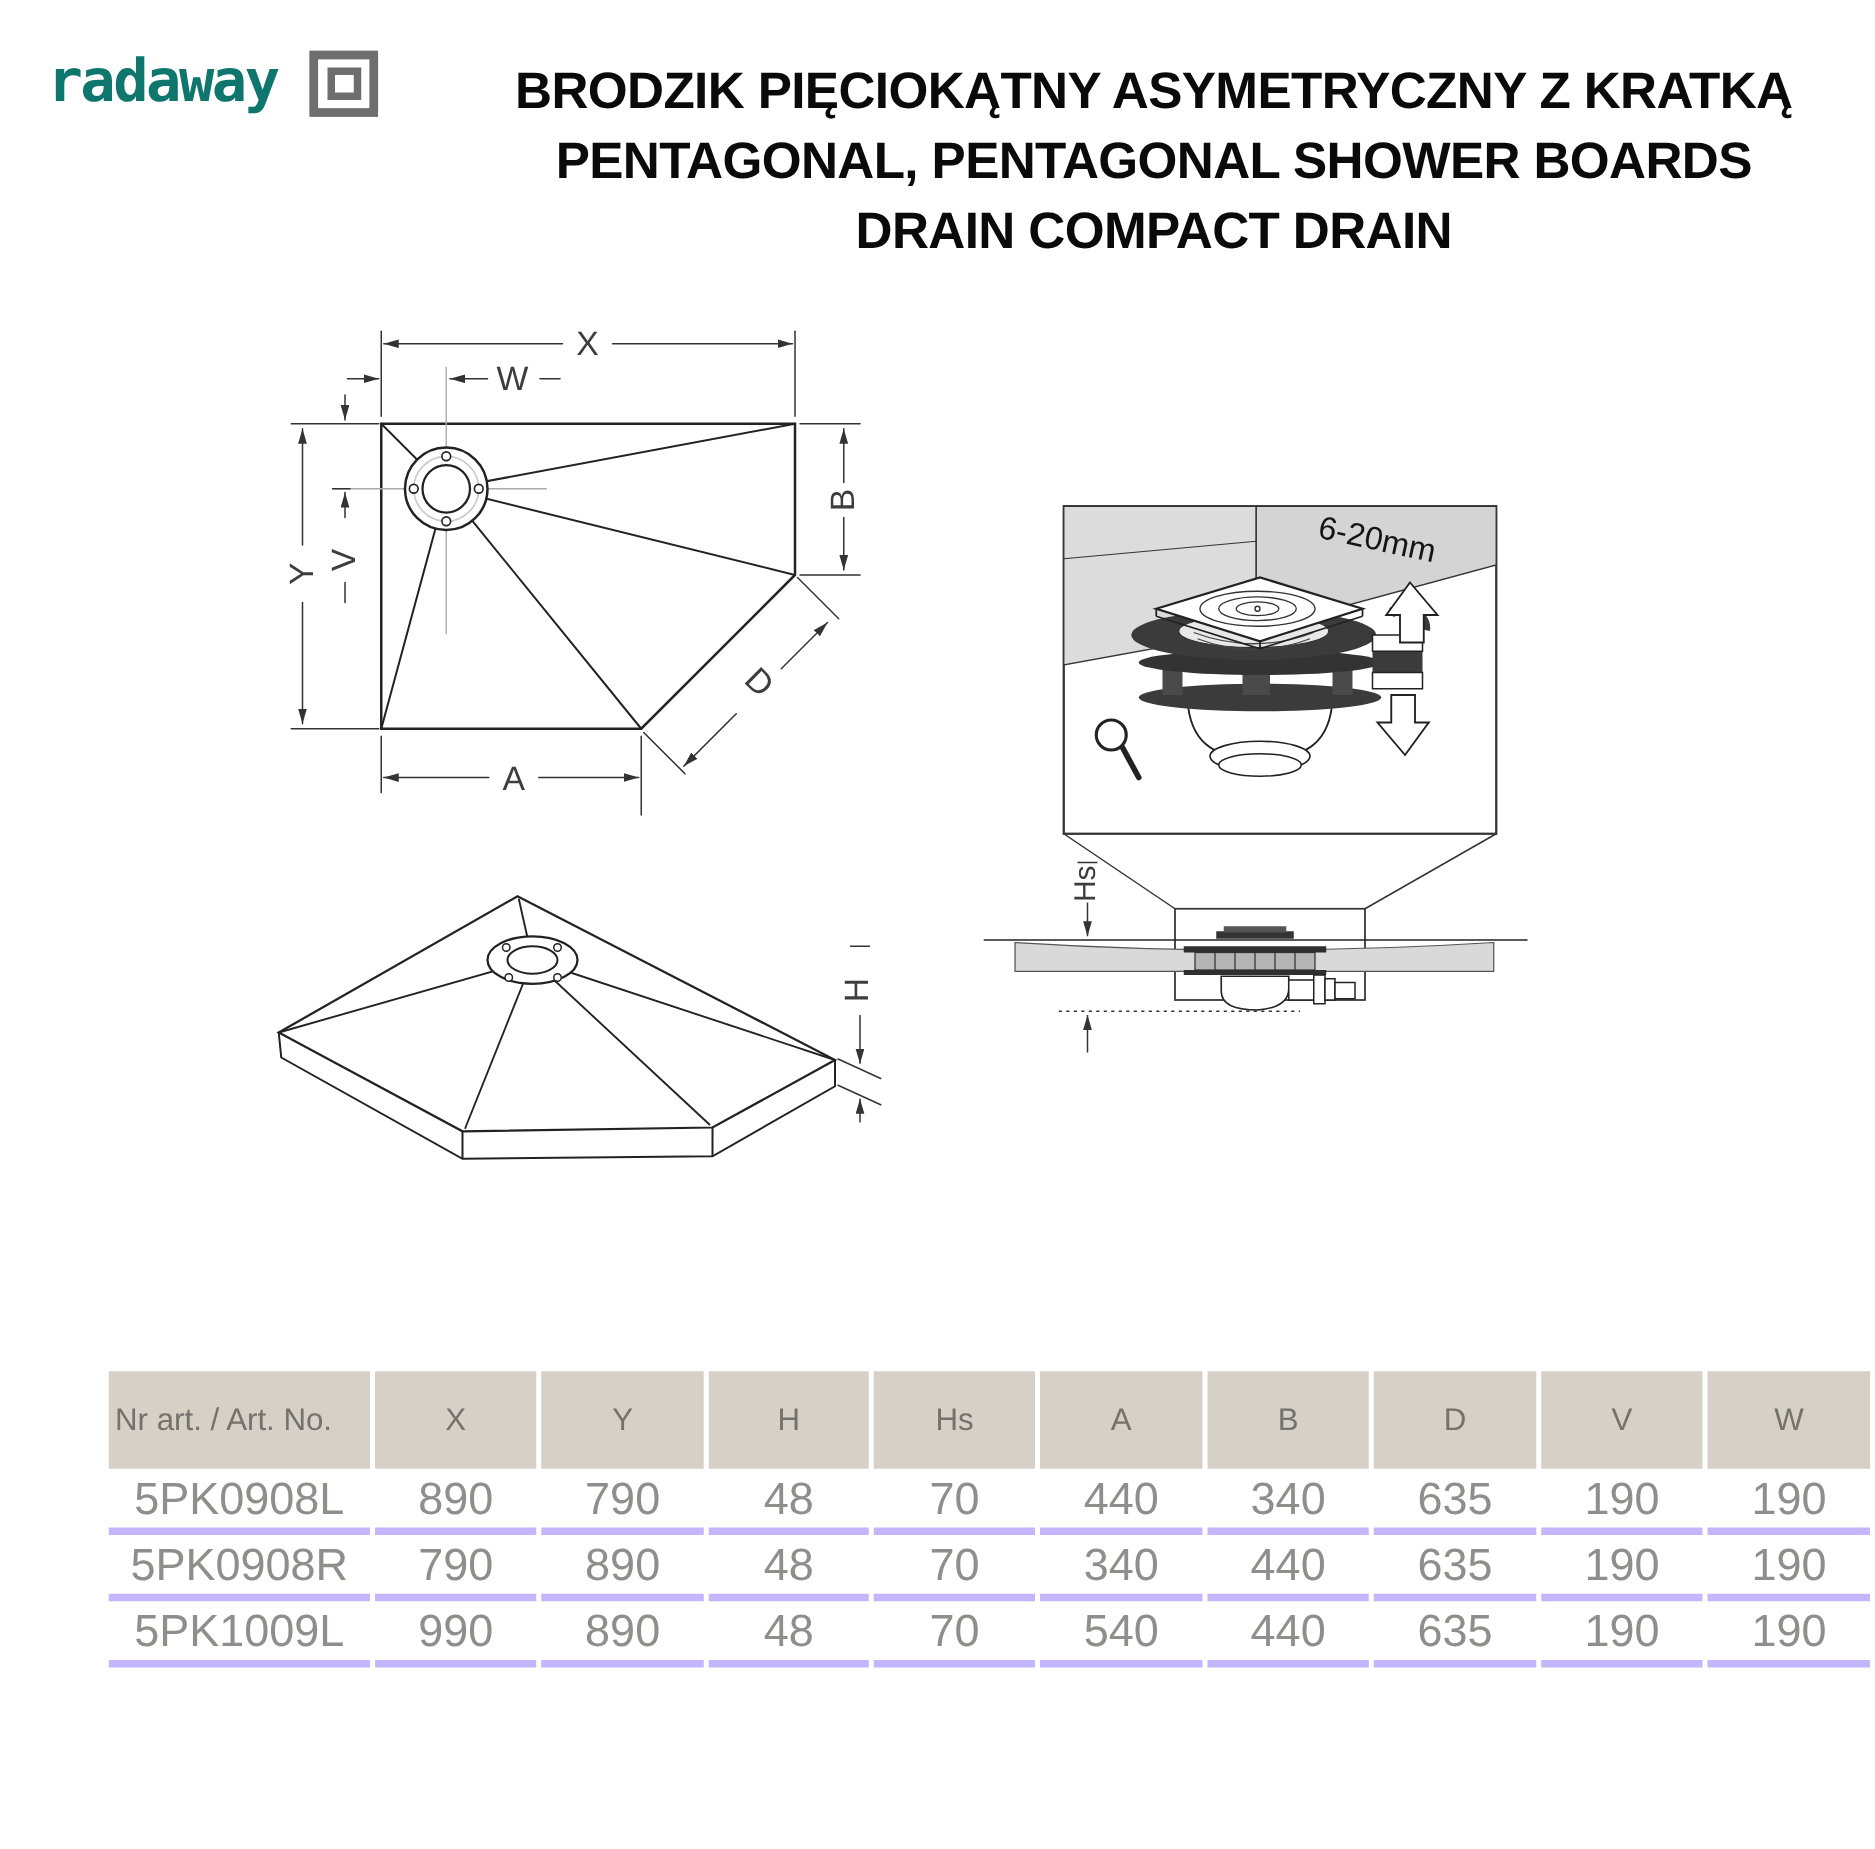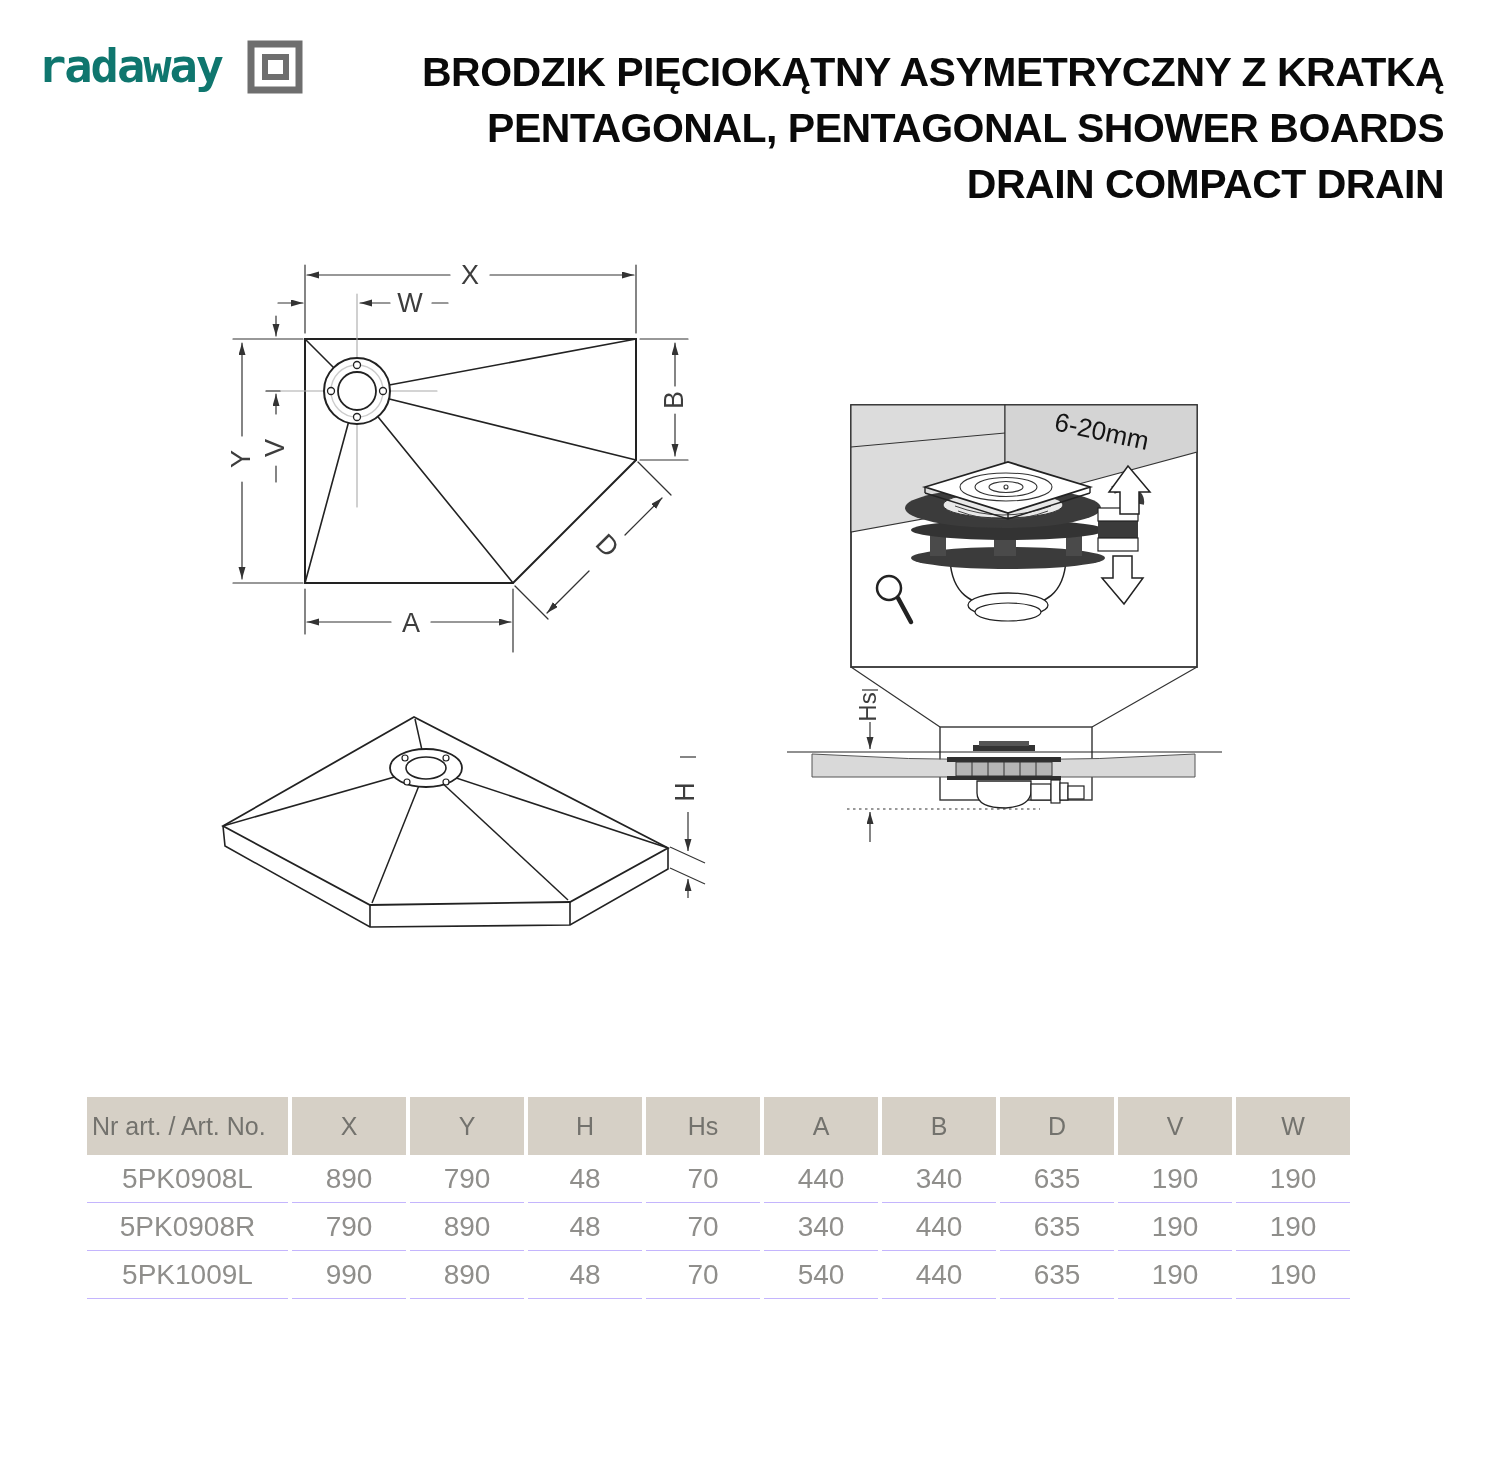--- a/index.html
+++ b/index.html
@@ -3,37 +3,37 @@
 <meta charset="utf-8">
 <style>
   html,body{margin:0;padding:0;background:#fff;}
   .page{position:relative;width:1500px;height:1479px;background:#ffffff;overflow:hidden;
         font-family:"Liberation Sans",sans-serif;}
   
   .wordmark{position:absolute;left:38px;top:38px;font-family:"DejaVu Sans Mono",monospace;
             font-weight:bold;font-size:47px;color:#0f766e;letter-spacing:-2px;}
   .logo-icon{position:absolute;left:247px;top:40px;}
   
-  .title{position:absolute;top:44px;right:56px;width:1070px;text-align:right;
+  .title{position:absolute;top:44px;right:42px;width:1070px;text-align:center;
          font-size:41px;line-height:56px;font-weight:bold;color:#0a0a0a;letter-spacing:-0.5px;}
   
   .drawings{position:absolute;left:0;top:230px;}
   .dimlbl{font-family:"Liberation Sans",sans-serif;font-size:27px;fill:#3d3d3d;}
   .dimlbl.small{font-size:24px;}
   .shimlbl{font-family:"Liberation Sans",sans-serif;font-size:26px;fill:#141414;}
   
   .note{position:absolute;left:84px;top:1037px;font-size:27px;color:#9b9a96;}
   
   table.spec{position:absolute;left:83px;top:1097px;border-collapse:separate;border-spacing:4px 0;}
   table.spec th{background:#d6d0c6;color:#73726d;font-weight:400;font-size:25px;height:58px;
-                text-align:center;vertical-align:middle;padding:0;}
+                text-align:center;vertical-align:middle;padding:10px;}
   table.spec th.first{width:196px;text-align:left;padding-left:5px;}
   table.spec th.val{width:114px;}
-  table.spec td{height:47px;text-align:center;vertical-align:middle;font-size:28px;
-                color:#8f8e8b;border-bottom:1px solid #c4b5fd;padding:0;}
+  table.spec td{height:47px;text-align:center;vertical-align:middle;font-size:36px;
+                color:#8f8e8b;border-bottom:6px solid #c4b5fd;padding:0;}
 </style>
 </head>
 <body>
 
 <div class="page">
 
   <span class="wordmark">radaway</span>
   <svg class="logo-icon" width="56" height="54" viewBox="0 0 56 54">
     <rect x="4" y="4" width="48" height="46" fill="none" stroke="#6e6e6e" stroke-width="7"></rect>
     <rect x="18" y="17" width="21" height="20" fill="none" stroke="#6e6e6e" stroke-width="6"></rect>

